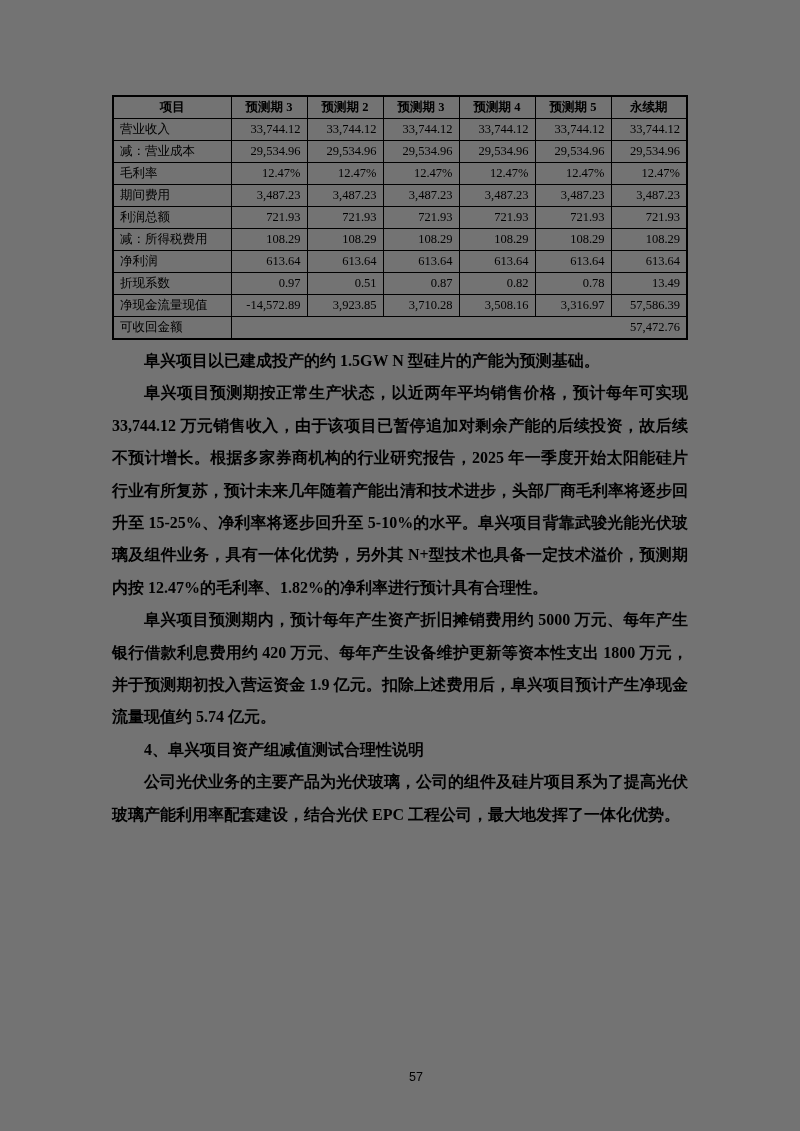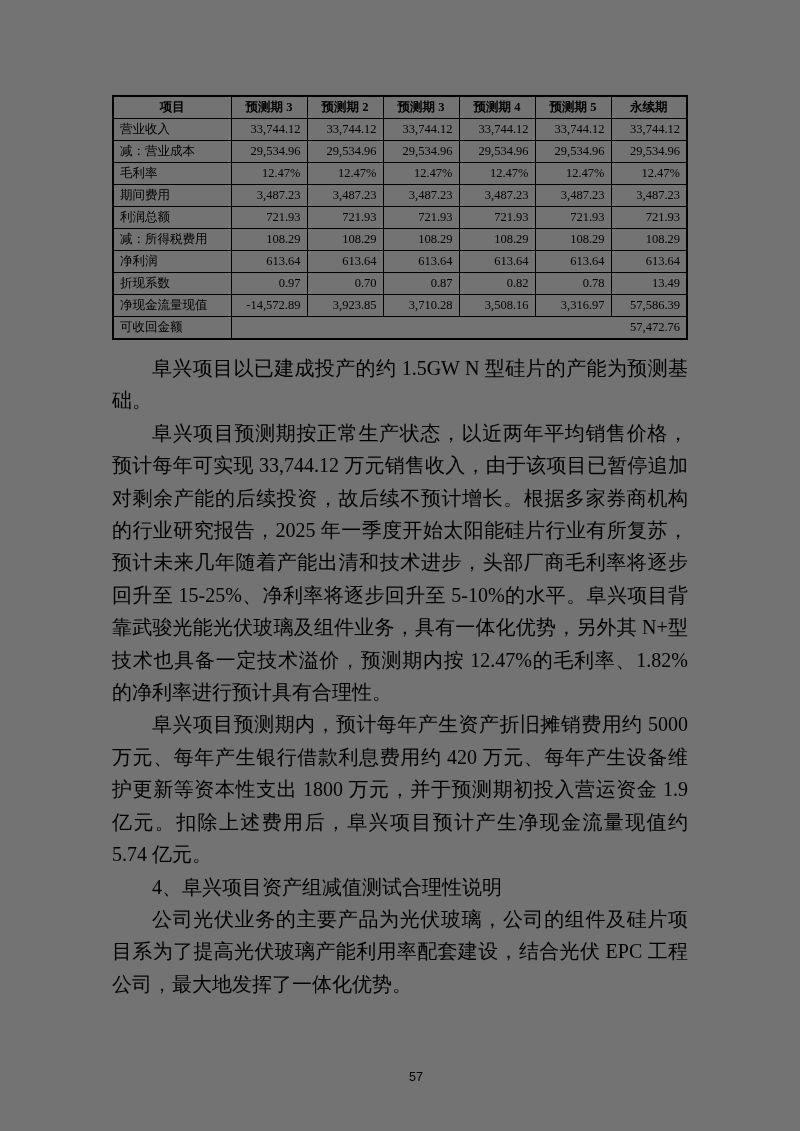--- a/index.html
+++ b/index.html
@@ -40,24 +40,25 @@
     white-space: nowrap;
   }
   table.forecast thead th {
     font-weight: bold;
     text-align: center;
     padding: 0 2px;
   }
   table.forecast td.lbl { text-align: left; margin-left: 26px; }
   table.forecast td.num { text-align: right; }
   .paras {
-    margin-top: 12px;
-    font-size: 20px;
+    margin-top: 5px;
+    font-size: 16px;
     line-height: 32.4px;
     text-align: justify;
+    font-weight: bold;
   }
   .paras p {
     margin: 0;
     text-indent: 2em;
   }
   .page-number {
     position: absolute;
     left: 16px; top: 1070px;
     width: 800px;
     text-align: center;
@@ -152,21 +153,21 @@
           <td class="num">613.64</td>
           <td class="num">613.64</td>
           <td class="num">613.64</td>
           <td class="num">613.64</td>
           <td class="num">613.64</td>
           <td class="num">613.64</td>
         </tr>
         <tr>
           <td class="lbl">折现系数</td>
           <td class="num">0.97</td>
-          <td class="num">0.70</td>
+          <td class="num">0.51</td>
           <td class="num">0.87</td>
           <td class="num">0.82</td>
           <td class="num">0.78</td>
           <td class="num">13.49</td>
         </tr>
         <tr>
           <td class="lbl">净现金流量现值</td>
           <td class="num">-14,572.89</td>
           <td class="num">3,923.85</td>
           <td class="num">3,710.28</td>

